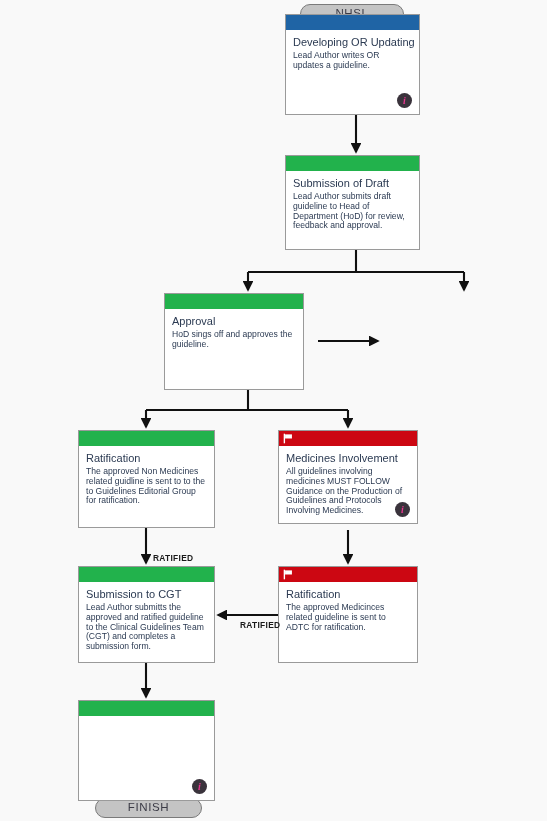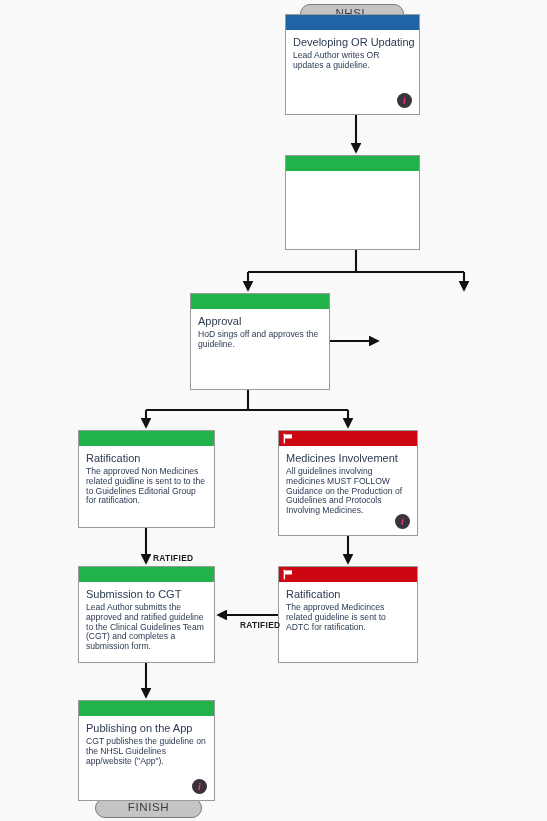--- a/index.html
+++ b/index.html
@@ -165,40 +165,44 @@
     <div class="node-head hd-blue"></div>
     <div class="node-body">
       <p class="node-title">Developing OR Updating</p>
       <p class="node-desc">Lead Author writes OR updates a guideline.</p>
     </div>
     <div class="info-icon">i</div>
   </div>
 
   <div class="node" style="left:285px; top:155px; width:135px; height:95px;">
     <div class="node-head hd-green"></div>
-  </div>
-
-  <div class="node" style="left:190px; top:293px; width:140px; height:97px;">
+    <div class="node-body">
+      <p class="node-title">Submission of Draft</p>
+      <p class="node-desc">Lead Author submits draft guideline to Head of Department (HoD) for review, feedback and approval.</p>
+    </div>
+  </div>
+
+  <div class="node" style="left:164px; top:293px; width:140px; height:97px;">
     <div class="node-head hd-green"></div>
     <div class="node-body">
       <p class="node-title">Approval</p>
       <p class="node-desc">HoD sings off and approves the guideline.</p>
     </div>
   </div>
 
 
   <div class="node" style="left:78px; top:430px; width:137px; height:98px;">
     <div class="node-head hd-green"></div>
     <div class="node-body">
       <p class="node-title">Ratification</p>
       <p class="node-desc">The approved Non Medicines related guidline is sent to to the to Guidelines Editorial Group for ratification.</p>
     </div>
   </div>
 
-  <div class="node" style="left:278px; top:430px; width:140px; height:106px;">
+  <div class="node" style="left:278px; top:430px; width:140px; height:94px;">
     <div class="node-head hd-red">
       <svg class="flag-icon" viewBox="0 0 16 16" xmlns="http://www.w3.org/2000/svg">
         <path d="M2 1 L2 15" stroke="#ffffff" stroke-width="2" fill="none"></path>
         <path d="M3 2 L13 2 L13 8 L3 8 Z" fill="#ffffff"></path>
       </svg>
     </div>
     <div class="node-body">
       <p class="node-title">Medicines Involvement</p>
       <p class="node-desc">All guidelines involving medicines MUST FOLLOW Guidance on the Production of Guidelines and Protocols Involving Medicines.</p>
     </div>
@@ -221,24 +225,20 @@
       </svg>
     </div>
     <div class="node-body">
       <p class="node-title">Ratification</p>
       <p class="node-desc">The approved Medicinces related guideline is sent to ADTC for ratification.</p>
     </div>
   </div>
 
   <div class="node" style="left:78px; top:700px; width:137px; height:101px;">
     <div class="node-head hd-green"></div>
-    <div class="node-body">
-      <p class="node-title">Publishing on the App</p>
-      <p class="node-desc">CGT publishes the guideline on the NHSL Guidelines app/website ("App").</p>
-    </div>
     <div class="info-icon">i</div>
   </div>
 
   <div class="edge-label" style="left:153px; top:553px;">RATIFIED</div>
 
   <div class="edge-label" style="left:240px; top:620px;">RATIFIED</div>
 
 </div>
 
 </body></html>

